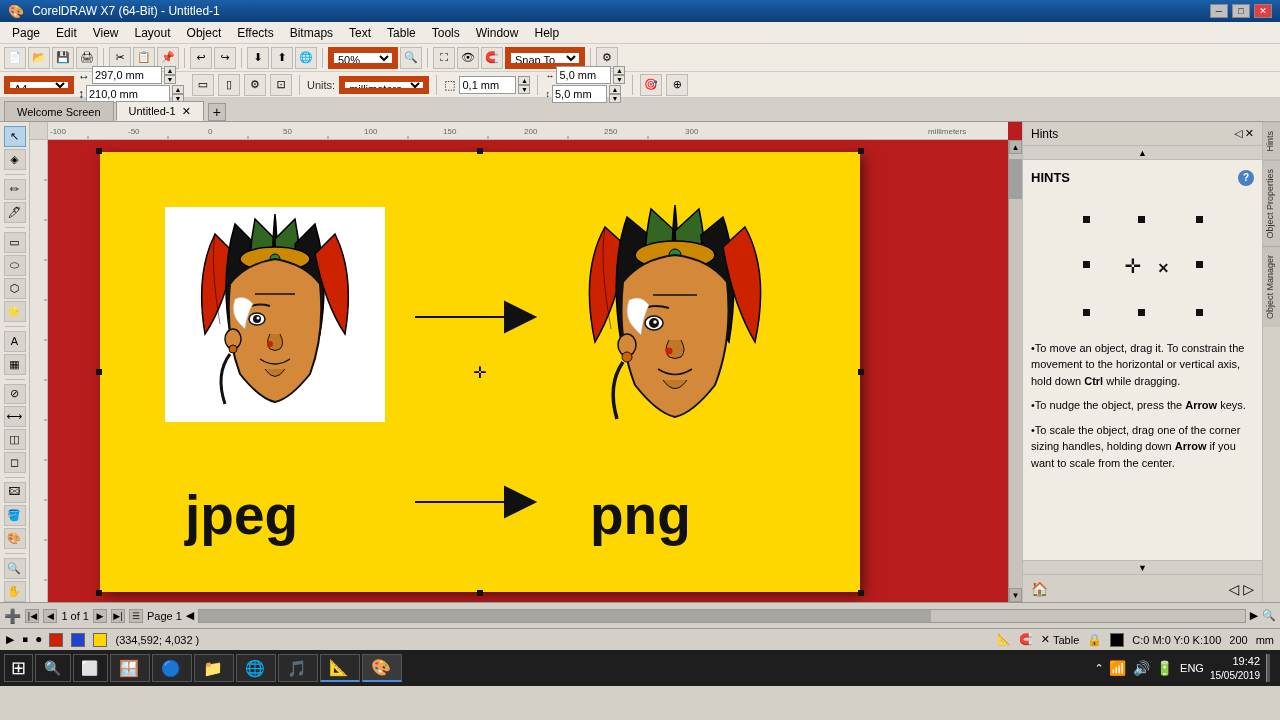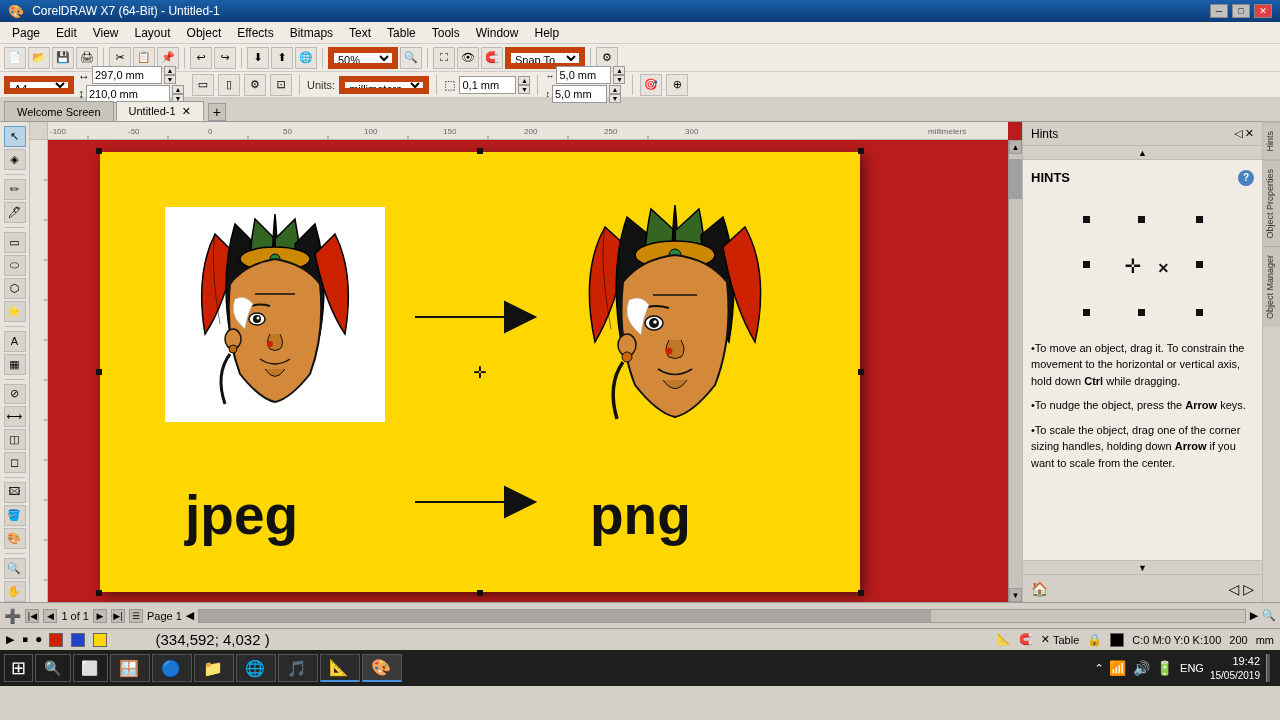--- a/index.html
+++ b/index.html
@@ -741,21 +741,21 @@
 
 <div id="statusbar">
 
   <div style="cursor:pointer; font-size:11px;">▶</div>
   <div style="cursor:pointer; font-size:11px;">⏹</div>
   <div style="cursor:pointer; font-size:11px;">⏺</div>
   <div style="width:14px; height:14px; background:#cc2200; border:1px solid #666; cursor:pointer;"></div>
   <div style="width:14px; height:14px; background:#2244cc; border:1px solid #666; cursor:pointer;"></div>
   <div style="width:14px; height:14px; background:#FFD700; border:1px solid #666; cursor:pointer;"></div>
 
-  <span style="font-size:15px;margin-left:40px;">(334,592; 4,032 )</span>
+  <span style="font-size:11px;">(334,592; 4,032 )</span>
 
   <div style="cursor:pointer; font-size:11px; margin-left:auto;">📐</div>
   <div style="cursor:pointer; font-size:11px;">🧲</div>
 
   <div style="display:flex; align-items:center; gap:3px; font-size:11px;">
     <span>✕</span>
     <span>Table</span>
   </div>
 
   <span style="font-size:12px;">🔒</span>

